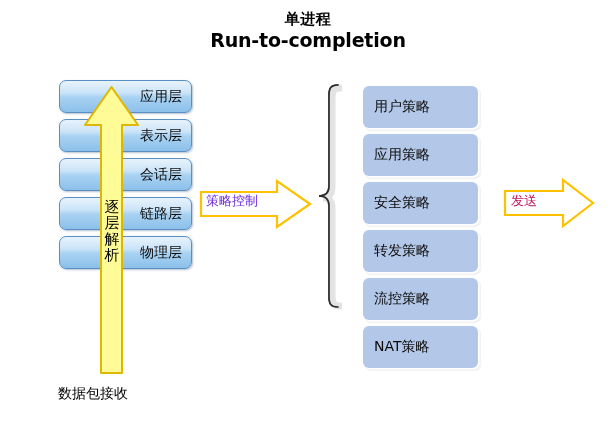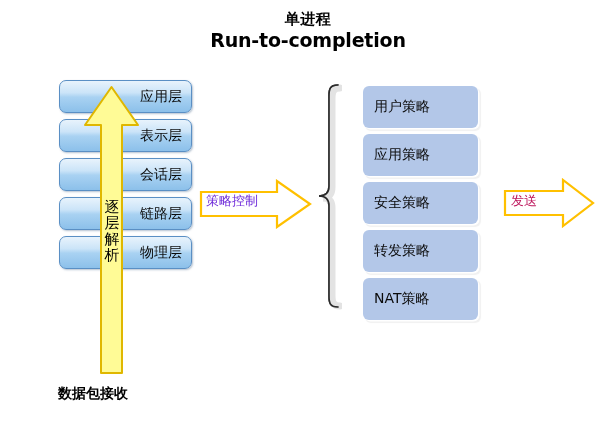--- a/index.html
+++ b/index.html
@@ -88,21 +88,21 @@
     color: #000;
   }
   #upward-arrow-label span { display: block; }
 
   
   #packet-receive-caption {
     position: absolute;
     left: 58px;
     top: 385px;
     font-size: 14px;
-    font-weight: bold;
+    font-weight: normal;
     white-space: nowrap;
   }
 
   
   #policy-control-arrow {
     position: absolute;
     left: 199px;
     top: 179px;
     width: 113px;
     height: 50px;
@@ -234,20 +234,23 @@
   <div class="policy-box">
     <span class="policy-box-label">应用策略</span>
   </div>
   <div class="policy-box">
     <span class="policy-box-label">安全策略</span>
   </div>
   <div class="policy-box">
     <span class="policy-box-label">转发策略</span>
   </div>
   <div class="policy-box">
+    <span class="policy-box-label">流控策略</span>
+  </div>
+  <div class="policy-box">
     <span class="policy-box-label">NAT策略</span>
   </div>
 </div>
 
 <div id="send-arrow">
   <svg width="92" height="50" viewBox="0 0 92 50">
     <polygon points="2,13 60,13 60,2 90,25 60,48 60,37 2,37" fill="#FFFFFF" stroke="#FFC000" stroke-width="2.2" stroke-linejoin="miter"></polygon>
   </svg>
 </div>
 <div id="send-arrow-label">发送</div>

